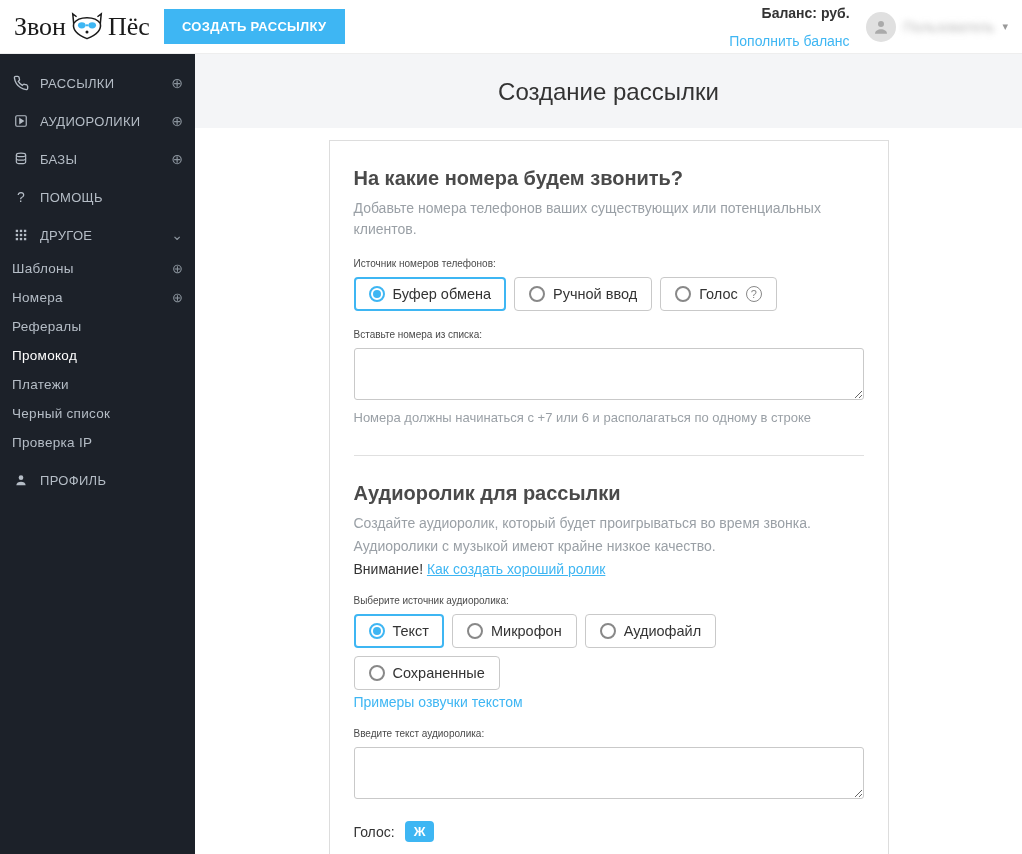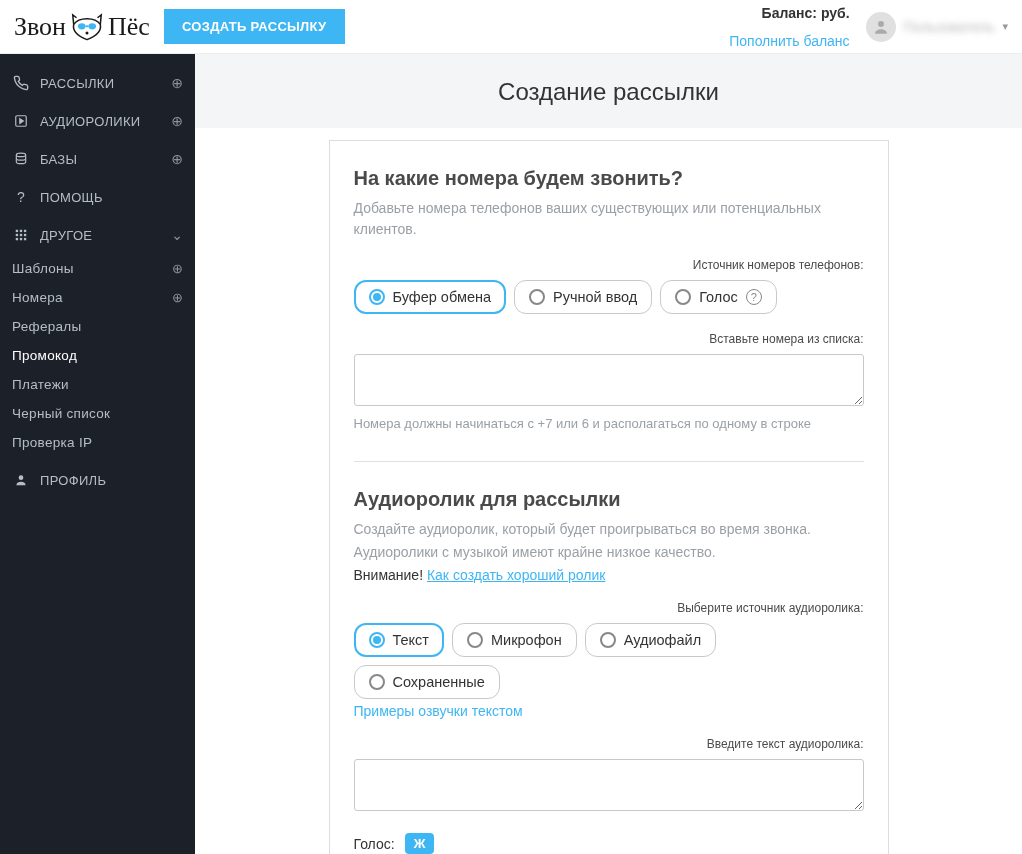--- a/index.html
+++ b/index.html
@@ -1,20 +1,20 @@
 <!DOCTYPE html>
 <html><head>
   <meta charset="utf-8">
   <style>
     * { box-sizing: border-box; margin: 0; padding: 0; }
     body { font-family: Arial, Helvetica, sans-serif; background: #fff; color: #333; }
     
     
     .header { display: flex; align-items: center; height: 54px; background: #fff; border-bottom: 1px solid #eee; padding: 0 14px; }
-    .logo { font-family: cursive; font-size: 26px; color: #1a1a1a; display: flex; align-items: center; gap: 2px; font-weight: 500; }
+    .logo { font-family: cursive; font-size: 26px; color: #1a1a1a; display: flex; align-items: flex-start; gap: 2px; font-weight: 500; }
     .logo-icon { width: 38px; height: 28px; display: inline-block; }
     .btn-primary { background: #3eb6f3; color: #fff; border: none; padding: 10px 18px; font-size: 13px; font-weight: 700; margin-left: 14px; cursor: pointer; border-radius: 0; letter-spacing: 0.3px;}
     .header-right { margin-left: auto; display: flex; align-items: center; gap: 16px; }
     .balance-block { text-align: right; font-size: 14px; }
     .balance-label { color: #333; font-weight: 600;}
     .balance-value { color: #999; filter: blur(2px); }
     .balance-currency { color: #333; font-weight: 600;}
     .top-up { color: #3eb6f3; text-decoration: none; cursor: pointer; font-size: 14px; display: block; margin-top: 12px; }
     .avatar-block { display: flex; align-items: center; gap: 8px; cursor: pointer; }
     .avatar { width: 30px; height: 30px; border-radius: 50%; background: #e0e0e0; display: flex; align-items:center; justify-content:center; color:#aaa; font-size:18px;}
@@ -34,24 +34,24 @@
     .side-sub-plus { margin-left:auto; color:#8a939c; font-size:13px;}
     .side-profile-icon{width:18px;height:18px;margin-right:10px;display:inline-flex;align-items:center;justify-content:center;}
     
     
     .main { flex: 1; background: #fff; overflow-y:auto;}
     .page-title-bar { background: #f4f5f7; padding: 24px 0 22px; text-align: center; font-size: 24px; color: #333; }
     .content { max-width: 560px; margin: 0 auto; padding: 0 0 40px; }
     .section { border: 1px solid #ddd; margin-top: 12px; padding: 26px 24px 30px; }
     .section-title { font-size: 20px; color: #4a4a4a; margin-bottom: 8px; }
     .section-desc { font-size: 14px; color: #9aa0a6; margin-bottom: 18px; line-height:1.5;}
-    .field-label { font-size: 12px; color: #4a4a4a; margin-bottom: 8px; display: block; text-align: right; }
+    .field-label { font-size: 10px; color: #4a4a4a; margin-bottom: 8px; display: block; }
     
     .radio-group { display: flex; gap: 8px; flex-wrap: wrap; margin-bottom: 18px; }
-    .radio-pill { border: 1px solid #c9c9c9; border-radius: 12px; padding: 8px 14px; display: flex; align-items: center; gap: 8px; cursor: pointer; font-size: 14.5px; color: #333; }
+    .radio-pill { border: 1px solid #c9c9c9; border-radius: 4px; padding: 8px 14px; display: flex; align-items: center; gap: 8px; cursor: pointer; font-size: 14.5px; color: #333; }
     .radio-pill.selected { border: 2px solid #3eb6f3; padding: 7px 13px; }
     .radio-circle { width: 16px; height: 16px; border: 2px solid #888; border-radius: 50%; display:inline-block; position:relative; flex-shrink:0;}
     .radio-pill.selected .radio-circle { border-color: #3eb6f3; }
     .radio-pill.selected .radio-circle::after { content:''; position:absolute; width:8px;height:8px;background:#3eb6f3;border-radius:50%;top:2px;left:2px; }
     .help-icon { width:16px;height:16px;border:1.5px solid #888;border-radius:50%;display:inline-flex;align-items:center;justify-content:center;font-size:11px;color:#888;}
     
     textarea.big { width: 100%; min-height: 52px; border: 1px solid #c9c9c9; border-radius: 3px; resize: vertical; padding: 6px; font-family:inherit; font-size:14px; }
     .hint { font-size: 13px; color: #9aa0a6; margin-top: 6px; }
     
     .divider { border: none; border-top: 1px solid #e0e0e0; margin: 30px 0 26px; }

